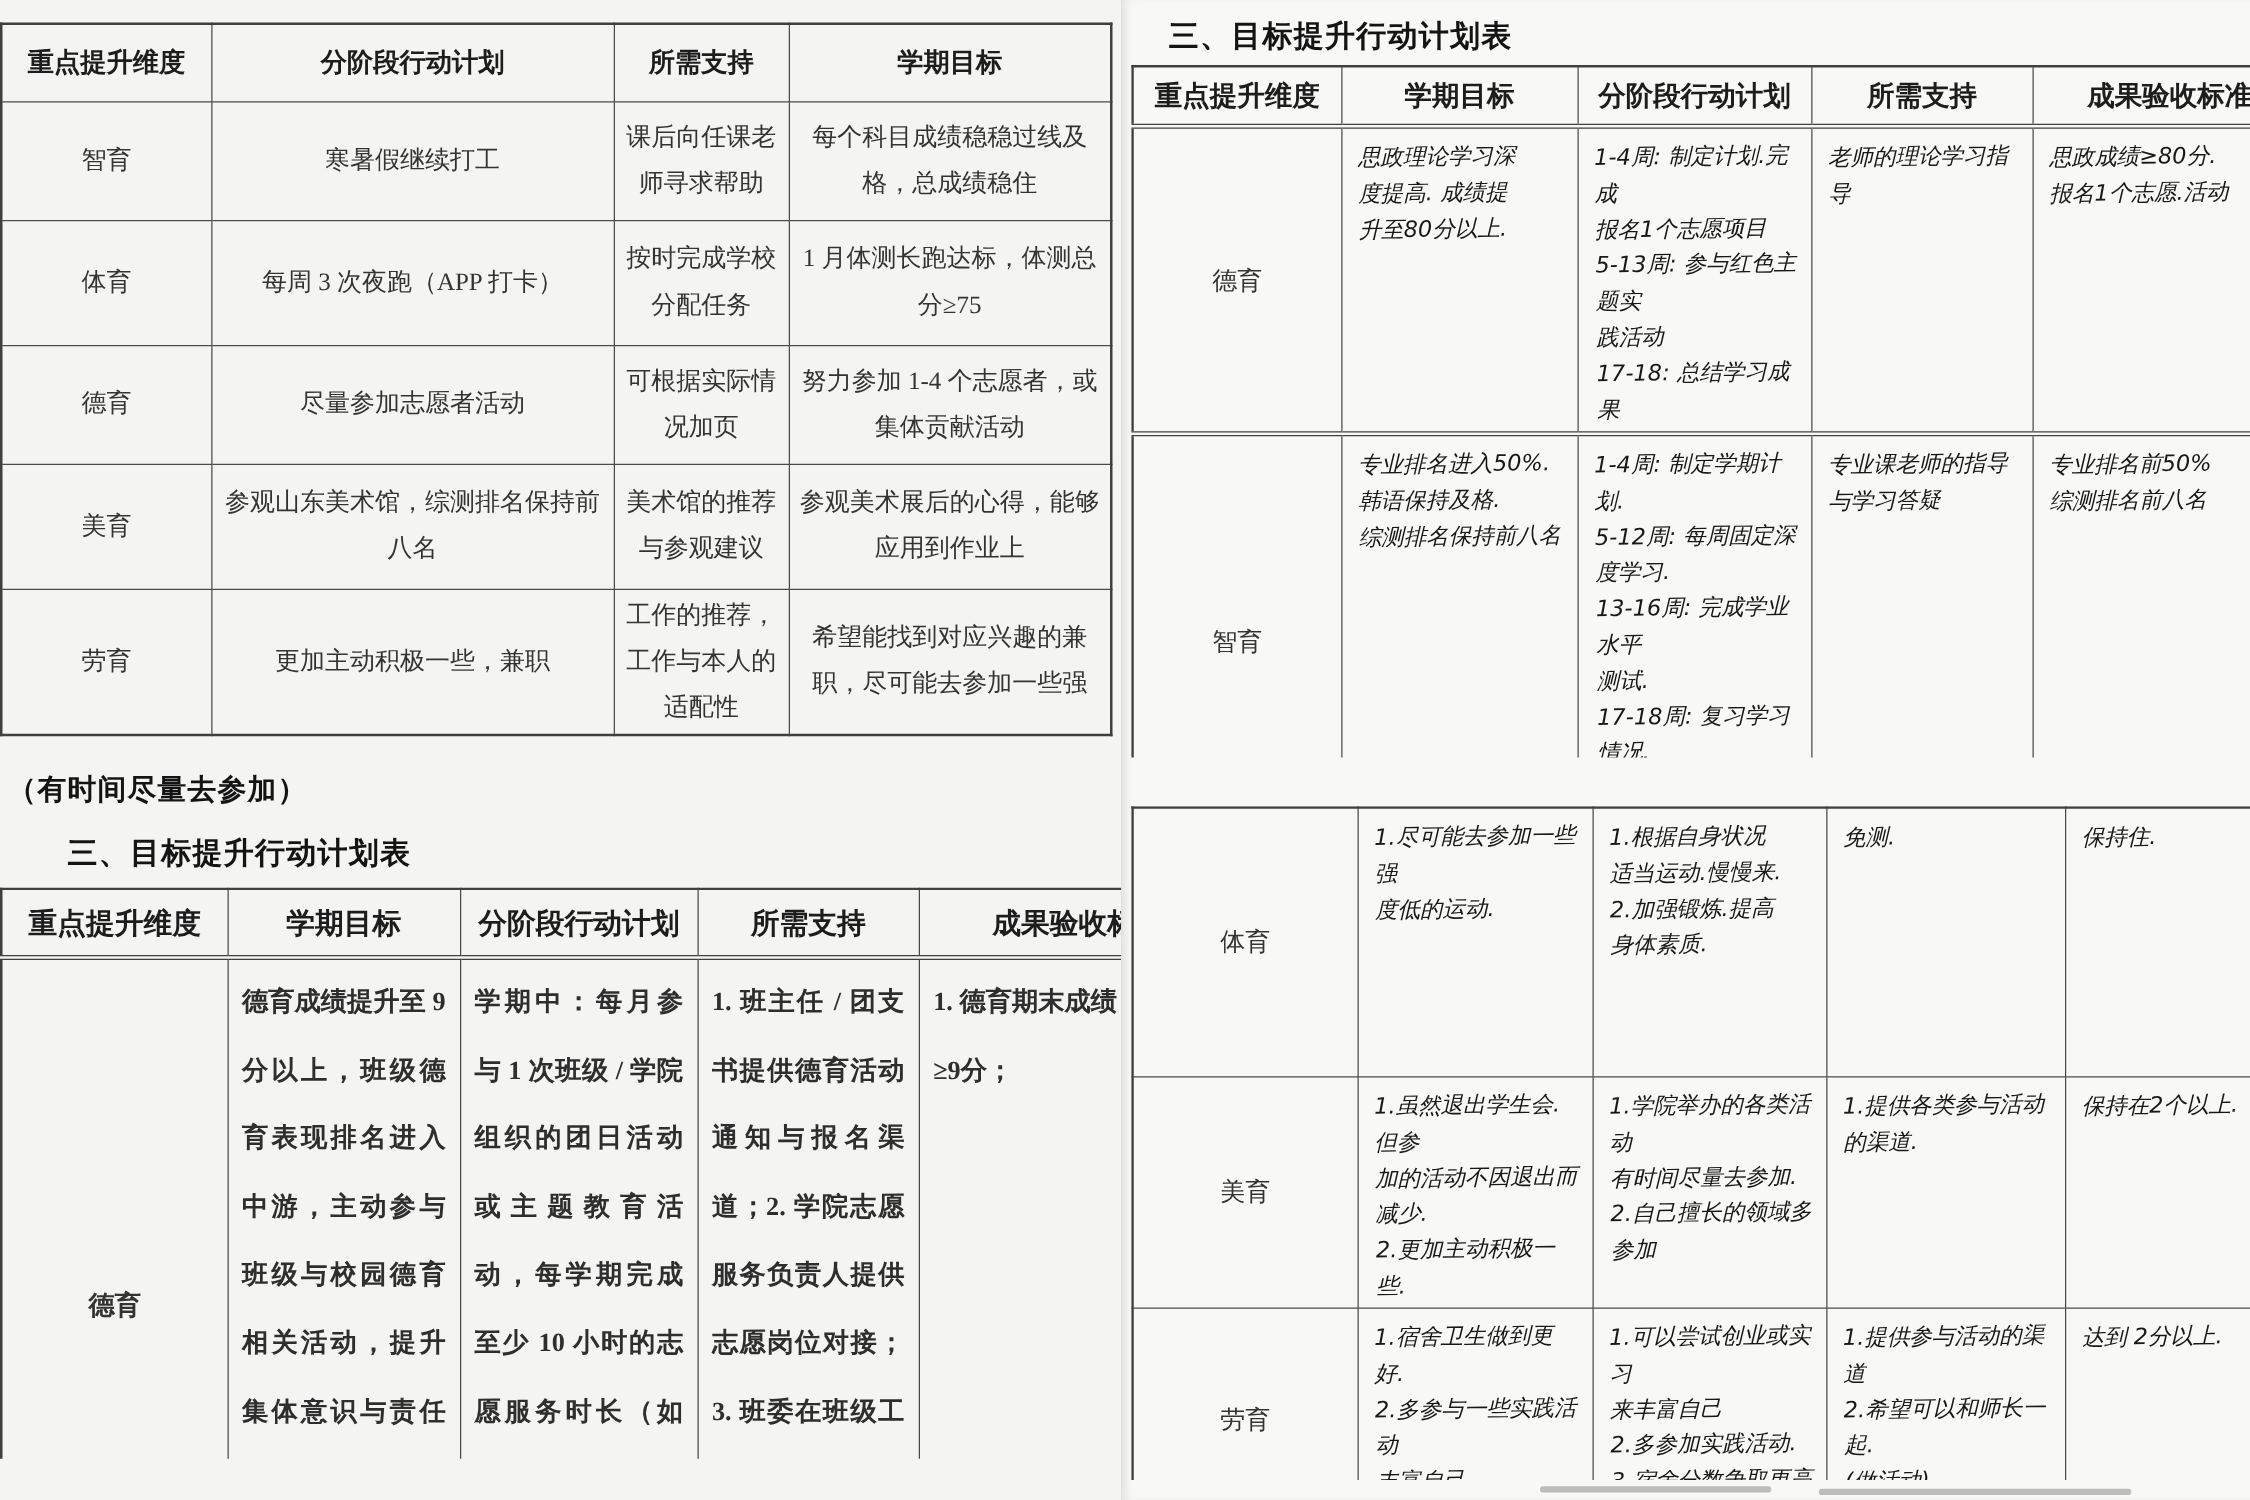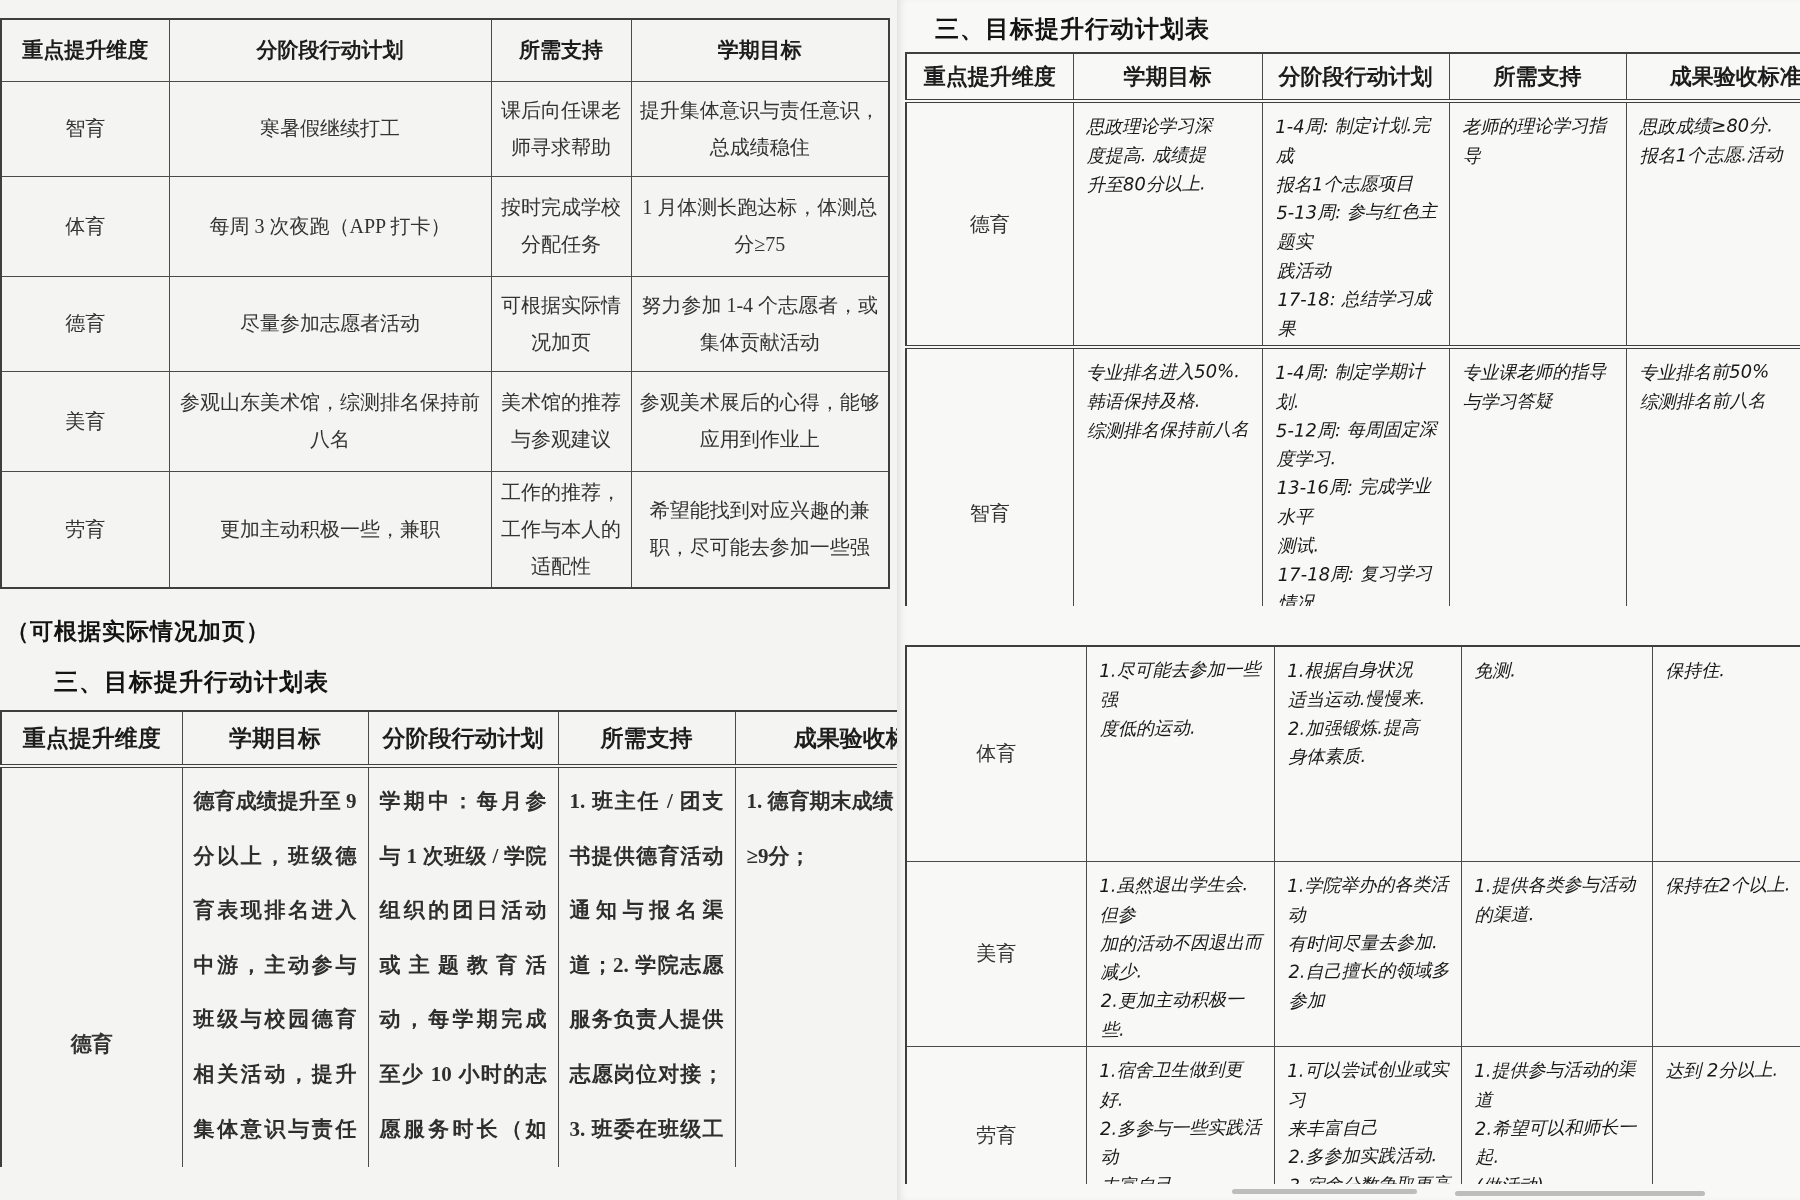--- a/index.html
+++ b/index.html
@@ -67,21 +67,21 @@
           <tr style="height:62px;">
         <th>重点提升维度</th>
         <th>分阶段行动计划</th>
         <th>所需支持</th>
         <th>学期目标</th>
       </tr>
       <tr style="height:95px;">
         <td class="printed dim-cell">智育</td>
         <td class="printed">寒暑假继续打工</td>
         <td class="printed">课后向任课老师寻求帮助</td>
-        <td class="printed">提升集体意识与责任意识，总成绩稳住</td>
+        <td class="printed">每个科目成绩稳稳过线及格，总成绩稳住</td>
       </tr>
       <tr style="height:100px;">
         <td class="printed dim-cell">体育</td>
         <td class="printed">每周 3 次夜跑（APP 打卡）</td>
         <td class="printed">按时完成学校分配任务</td>
         <td class="printed">1 月体测长跑达标，体测总分≥75</td>
       </tr>
       <tr style="height:95px;">
         <td class="printed dim-cell">德育</td>
         <td class="printed">尽量参加志愿者活动</td>
@@ -97,21 +97,21 @@
       <tr style="height:115px;">
         <td class="printed dim-cell">劳育</td>
         <td class="printed">更加主动积极一些，兼职</td>
         <td class="printed">工作的推荐，工作与本人的适配性</td>
         <td class="printed">希望能找到对应兴趣的兼职，尽可能去参加一些强</td>
       </tr>
     </tbody>
       </table>
   </div>
 
-  <div class="abs note-text" style="left:6px;top:616px;">（可根据实际情况加页）</div>
+  <div class="abs note-text" style="left:6px;top:616px;">（有时间尽量去参加）</div>
   <div class="abs sec-title" style="left:54px;top:666px;">三、目标提升行动计划表</div>
 
   <div class="clip" style="left:0;top:710px;width:897px;height:457px;">
     <table class="tbl t2" style="width:990px;">
       <colgroup>
           <col style="width:181px">
           <col style="width:186px">
           <col style="width:190px">
           <col style="width:177px">
           <col style="width:256px">

